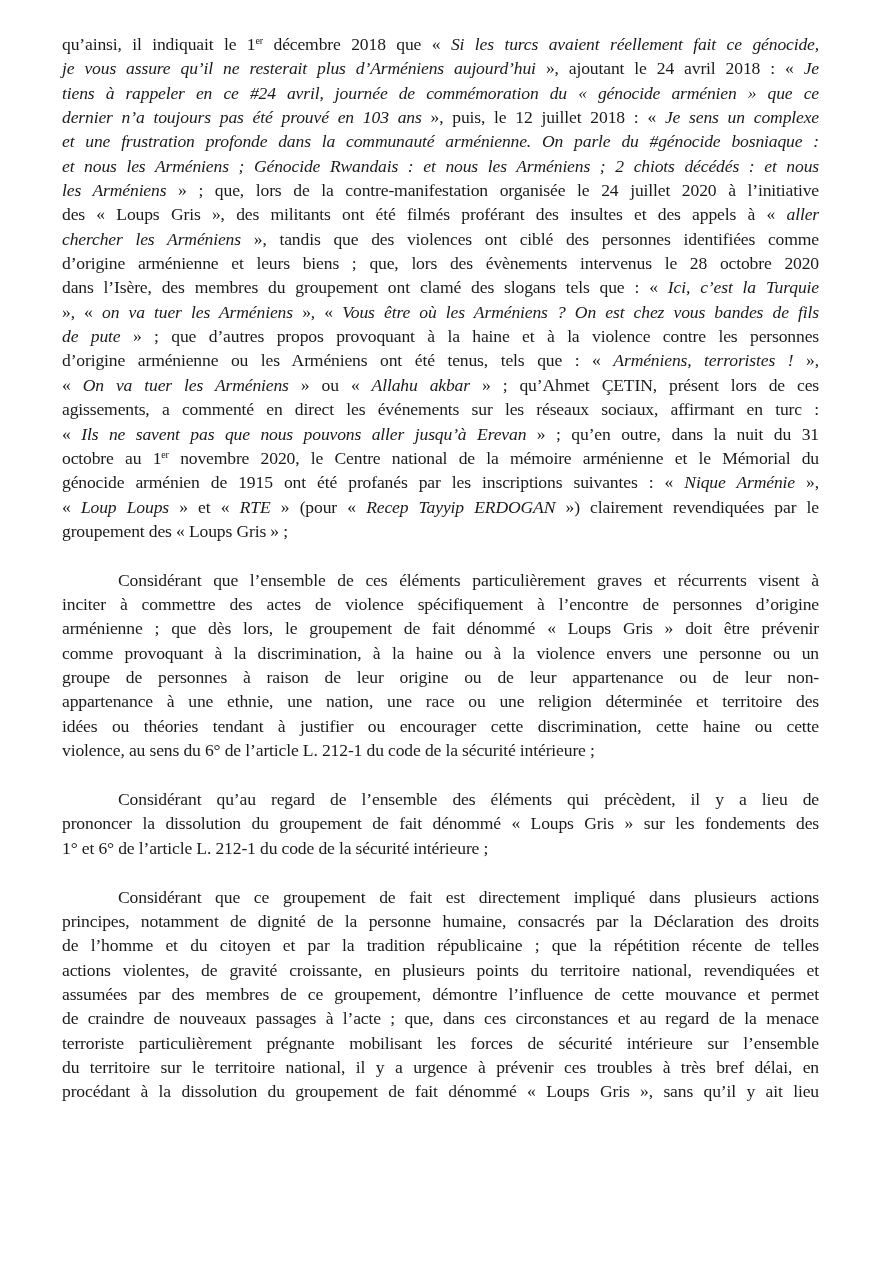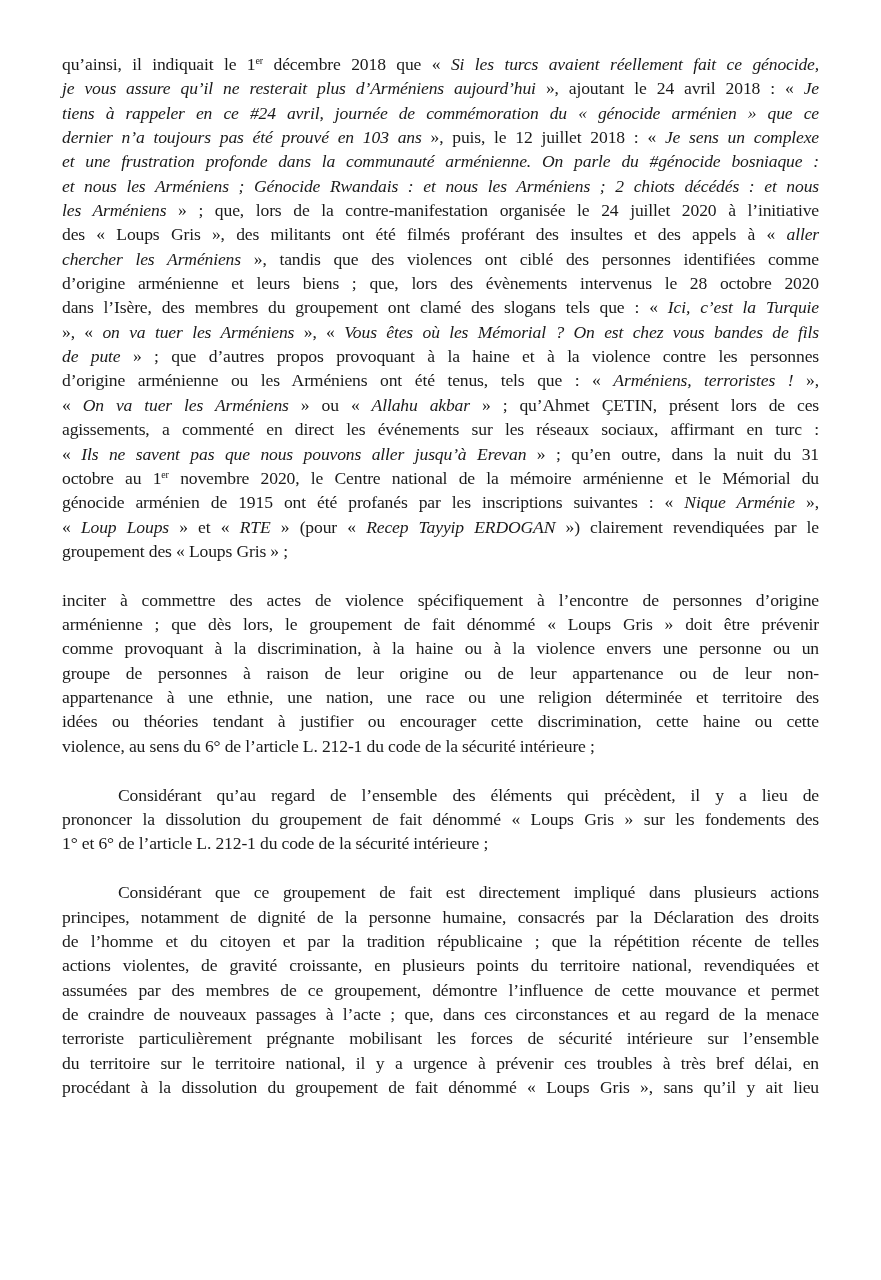--- a/index.html
+++ b/index.html
@@ -1,18 +1,18 @@
 <!DOCTYPE html>
 <html><head>
 <meta charset="utf-8">
 <style>
   html, body { margin: 0; padding: 0; background: #ffffff; }
   body { width: 881px; height: 1280px; overflow: hidden; position: relative; }
   .page {
-    position: absolute; left: 62px; top: 52px; width: 757px;
+    position: absolute; left: 62px; top: 32px; width: 757px;
     font-family: "Liberation Serif", "DejaVu Serif", serif;
     font-size: 17.6px; line-height: 24.35px; color: #1a1a1a;
     letter-spacing: -0.15px;
   }
   .para { margin: 0; }
   .para + .para { margin-top: 24.5px; }
   .line {
     display: block; white-space: nowrap;
     text-align: justify; text-align-last: justify; height: 24.35px;
   }
@@ -30,32 +30,33 @@
       <span class="line"><i>je vous assure qu’il ne resterait plus d’Arméniens aujourd’hui</i> », ajoutant le 24 avril 2018 : « <i>Je</i></span>
       <span class="line"><i>tiens à rappeler en ce #24 avril, journée de commémoration du « génocide arménien » que ce</i></span>
       <span class="line"><i>dernier n’a toujours pas été prouvé en 103 ans</i> », puis, le 12 juillet 2018 : « <i>Je sens un complexe</i></span>
       <span class="line"><i>et une frustration profonde dans la communauté arménienne. On parle du #génocide bosniaque :</i></span>
       <span class="line"><i>et nous les Arméniens ; Génocide Rwandais : et nous les Arméniens ; 2 chiots décédés : et nous</i></span>
       <span class="line"><i>les Arméniens</i> » ; que, lors de la contre-manifestation organisée le 24 juillet 2020 à l’initiative</span>
       <span class="line">des « Loups Gris », des militants ont été filmés proférant des insultes et des appels à « <i>aller</i></span>
       <span class="line"><i>chercher les Arméniens</i> », tandis que des violences ont ciblé des personnes identifiées comme</span>
       <span class="line">d’origine arménienne et leurs biens ; que, lors des évènements intervenus le 28 octobre 2020</span>
       <span class="line">dans l’Isère, des membres du groupement ont clamé des slogans tels que : « <i>Ici, c’est la Turquie</i></span>
-      <span class="line">», « <i>on va tuer les Arméniens</i> », « <i>Vous êtes où les Mémorial ? On est chez vous bandes de fils</i></span>
+      <span class="line">», « <i>on va tuer les Arméniens</i> », « <i>Vous être où les Arméniens ? On est chez vous bandes de fils</i></span>
       <span class="line"><i>de pute</i> » ; que d’autres propos provoquant à la haine et à la violence contre les personnes</span>
       <span class="line">d’origine arménienne ou les Arméniens ont été tenus, tels que : « <i>Arméniens, terroristes !</i> »,</span>
       <span class="line">« <i>On va tuer les Arméniens</i> » ou « <i>Allahu akbar</i> » ; qu’Ahmet ÇETIN, présent lors de ces</span>
       <span class="line">agissements, a commenté en direct les événements sur les réseaux sociaux, affirmant en turc :</span>
       <span class="line">« <i>Ils ne savent pas que nous pouvons aller jusqu’à Erevan</i> » ; qu’en outre, dans la nuit du 31</span>
       <span class="line">octobre au 1<sup>er</sup> novembre 2020, le Centre national de la mémoire arménienne et le Mémorial du</span>
       <span class="line">génocide arménien de 1915 ont été profanés par les inscriptions suivantes : « <i>Nique Arménie</i> »,</span>
       <span class="line">« <i>Loup Loups</i> » et « <i>RTE</i> » (pour « <i>Recep Tayyip ERDOGAN</i> ») clairement revendiquées par le</span>
       <span class="line last">groupement des « Loups Gris » ;</span>
     </div>
   <div class="para" id="para-1">
+      <span class="line indent">Considérant que l’ensemble de ces éléments particulièrement graves et récurrents visent à</span>
       <span class="line">inciter à commettre des actes de violence spécifiquement à l’encontre de personnes d’origine</span>
       <span class="line">arménienne ; que dès lors, le groupement de fait dénommé « Loups Gris » doit être prévenir</span>
       <span class="line">comme provoquant à la discrimination, à la haine ou à la violence envers une personne ou un</span>
       <span class="line">groupe de personnes à raison de leur origine ou de leur appartenance ou de leur non-</span>
       <span class="line">appartenance à une ethnie, une nation, une race ou une religion déterminée et territoire des</span>
       <span class="line">idées ou théories tendant à justifier ou encourager cette discrimination, cette haine ou cette</span>
       <span class="line last">violence, au sens du 6° de l’article L. 212-1 du code de la sécurité intérieure ;</span>
     </div>
   <div class="para" id="para-2">
       <span class="line indent">Considérant qu’au regard de l’ensemble des éléments qui précèdent, il y a lieu de</span>

